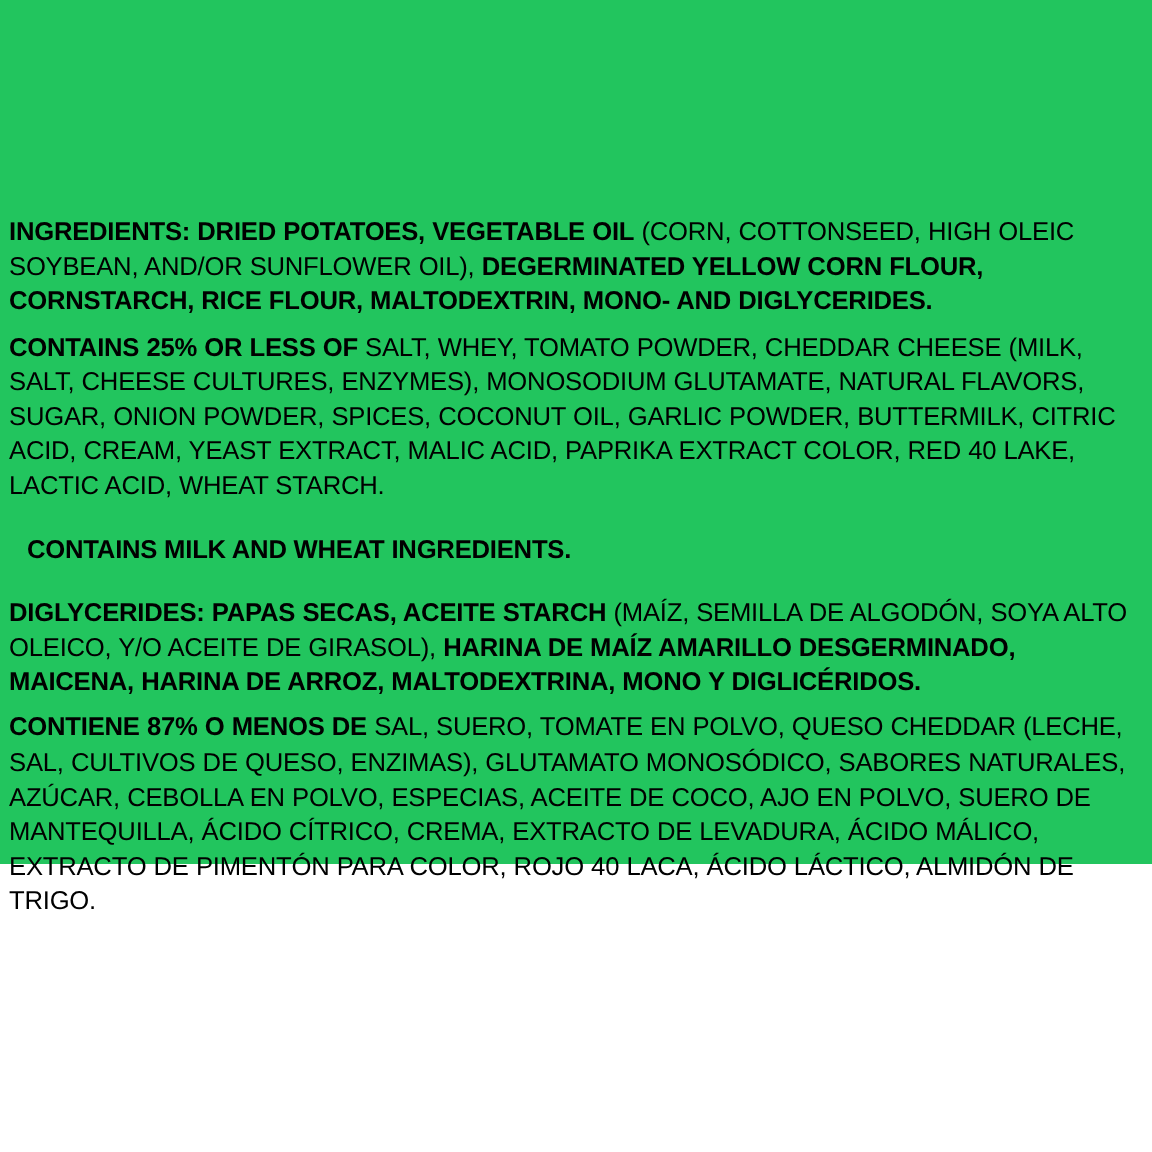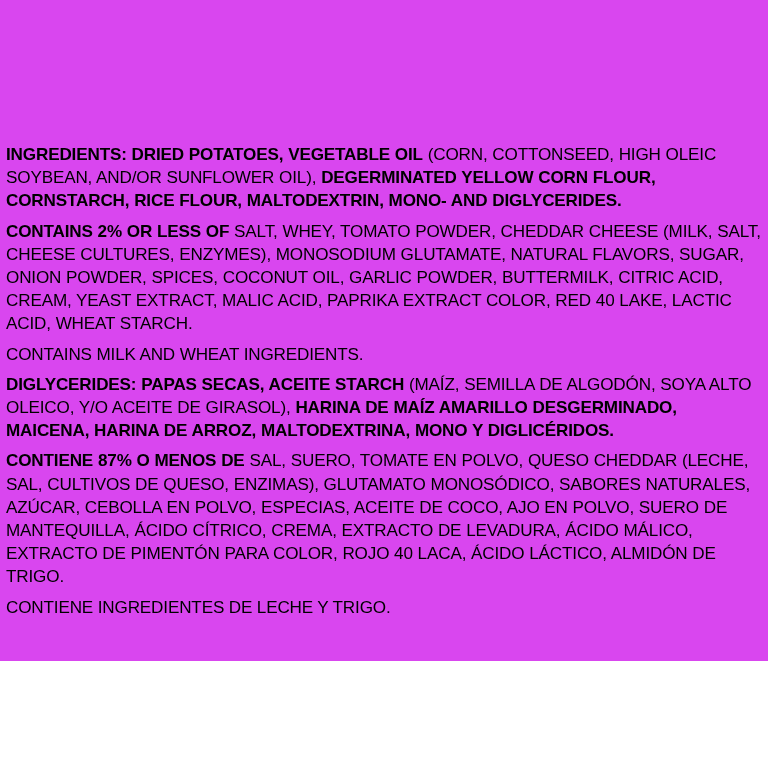--- a/index.html
+++ b/index.html
@@ -12,22 +12,22 @@
     height: 768px;
     font-family: "Liberation Sans", sans-serif;
     color: #000000;
     -webkit-font-smoothing: antialiased;
   }
   .label-sheet {
     position: absolute;
     left: 0;
     top: 0;
     width: 768px;
-    height: 661px;
-    background: #d946ef;
+    height: 576px;
+    background: #22c55e;
     box-sizing: border-box;
     padding: 143px 6px 0 6px;
   }
   .block {
     margin: 0 0 4px 0;
   }
   .para {
     font-size: 17.1px;
     line-height: 23.2px;
     letter-spacing: -0.15px;
@@ -39,22 +39,22 @@
   .para .b {
     font-weight: bold;
   }
   .para .n {
     font-weight: normal;
   }
   .heading {
     font-size: 17.1px;
     line-height: 23.2px;
     letter-spacing: -0.15px;
-    font-weight: normal;
-    margin: 0;
+    font-weight: bold;
+    margin: 12px;
     color: #000;
   }
   .gap-sm { height: 3px; }
   .gap-md { height: 7px; }
 </style>
 </head>
 <body>
 
 <div class="label-sheet">
 
@@ -64,21 +64,21 @@
       <span class="b">DRIED POTATOES, VEGETABLE OIL</span>
       <span class="n">(CORN, COTTONSEED, HIGH OLEIC SOYBEAN, AND/OR SUNFLOWER OIL),</span>
       <span class="b">DEGERMINATED YELLOW CORN FLOUR, CORNSTARCH, RICE FLOUR, MALTODEXTRIN, MONO- AND DIGLYCERIDES.</span>
     </p>
   </div>
 
   <div class="gap-sm"></div>
 
   <div class="block">
     <p class="para">
-      <span class="b">CONTAINS 2% OR LESS OF</span>
+      <span class="b">CONTAINS 25% OR LESS OF</span>
       <span class="n">SALT, WHEY, TOMATO POWDER, CHEDDAR CHEESE (MILK, SALT, CHEESE CULTURES, ENZYMES), MONOSODIUM GLUTAMATE, NATURAL FLAVORS, SUGAR, ONION POWDER, SPICES, COCONUT OIL, GARLIC POWDER, BUTTERMILK, CITRIC ACID, CREAM, YEAST EXTRACT, MALIC ACID, PAPRIKA EXTRACT COLOR, RED 40 LAKE, LACTIC ACID, WHEAT STARCH.</span>
     </p>
   </div>
 
   <div class="gap-sm"></div>
 
   <p class="heading">CONTAINS MILK AND WHEAT INGREDIENTS.</p>
 
   <div class="gap-md"></div>
 
@@ -95,15 +95,14 @@
 
   <div class="block">
     <p class="para">
       <span class="b">CONTIENE 87% O MENOS DE</span>
       <span class="n">SAL, SUERO, TOMATE EN POLVO, QUESO CHEDDAR (LECHE, SAL, CULTIVOS DE QUESO, ENZIMAS), GLUTAMATO MONOSÓDICO, SABORES NATURALES, AZÚCAR, CEBOLLA EN POLVO, ESPECIAS, ACEITE DE COCO, AJO EN POLVO, SUERO DE MANTEQUILLA, ÁCIDO CÍTRICO, CREMA, EXTRACTO DE LEVADURA, ÁCIDO MÁLICO, EXTRACTO DE PIMENTÓN PARA COLOR, ROJO 40 LACA, ÁCIDO LÁCTICO, ALMIDÓN DE TRIGO.</span>
     </p>
   </div>
 
   <div class="gap-sm"></div>
 
-  <p class="heading">CONTIENE INGREDIENTES DE LECHE Y TRIGO.</p>
 
 </div>
 
 </body></html>

